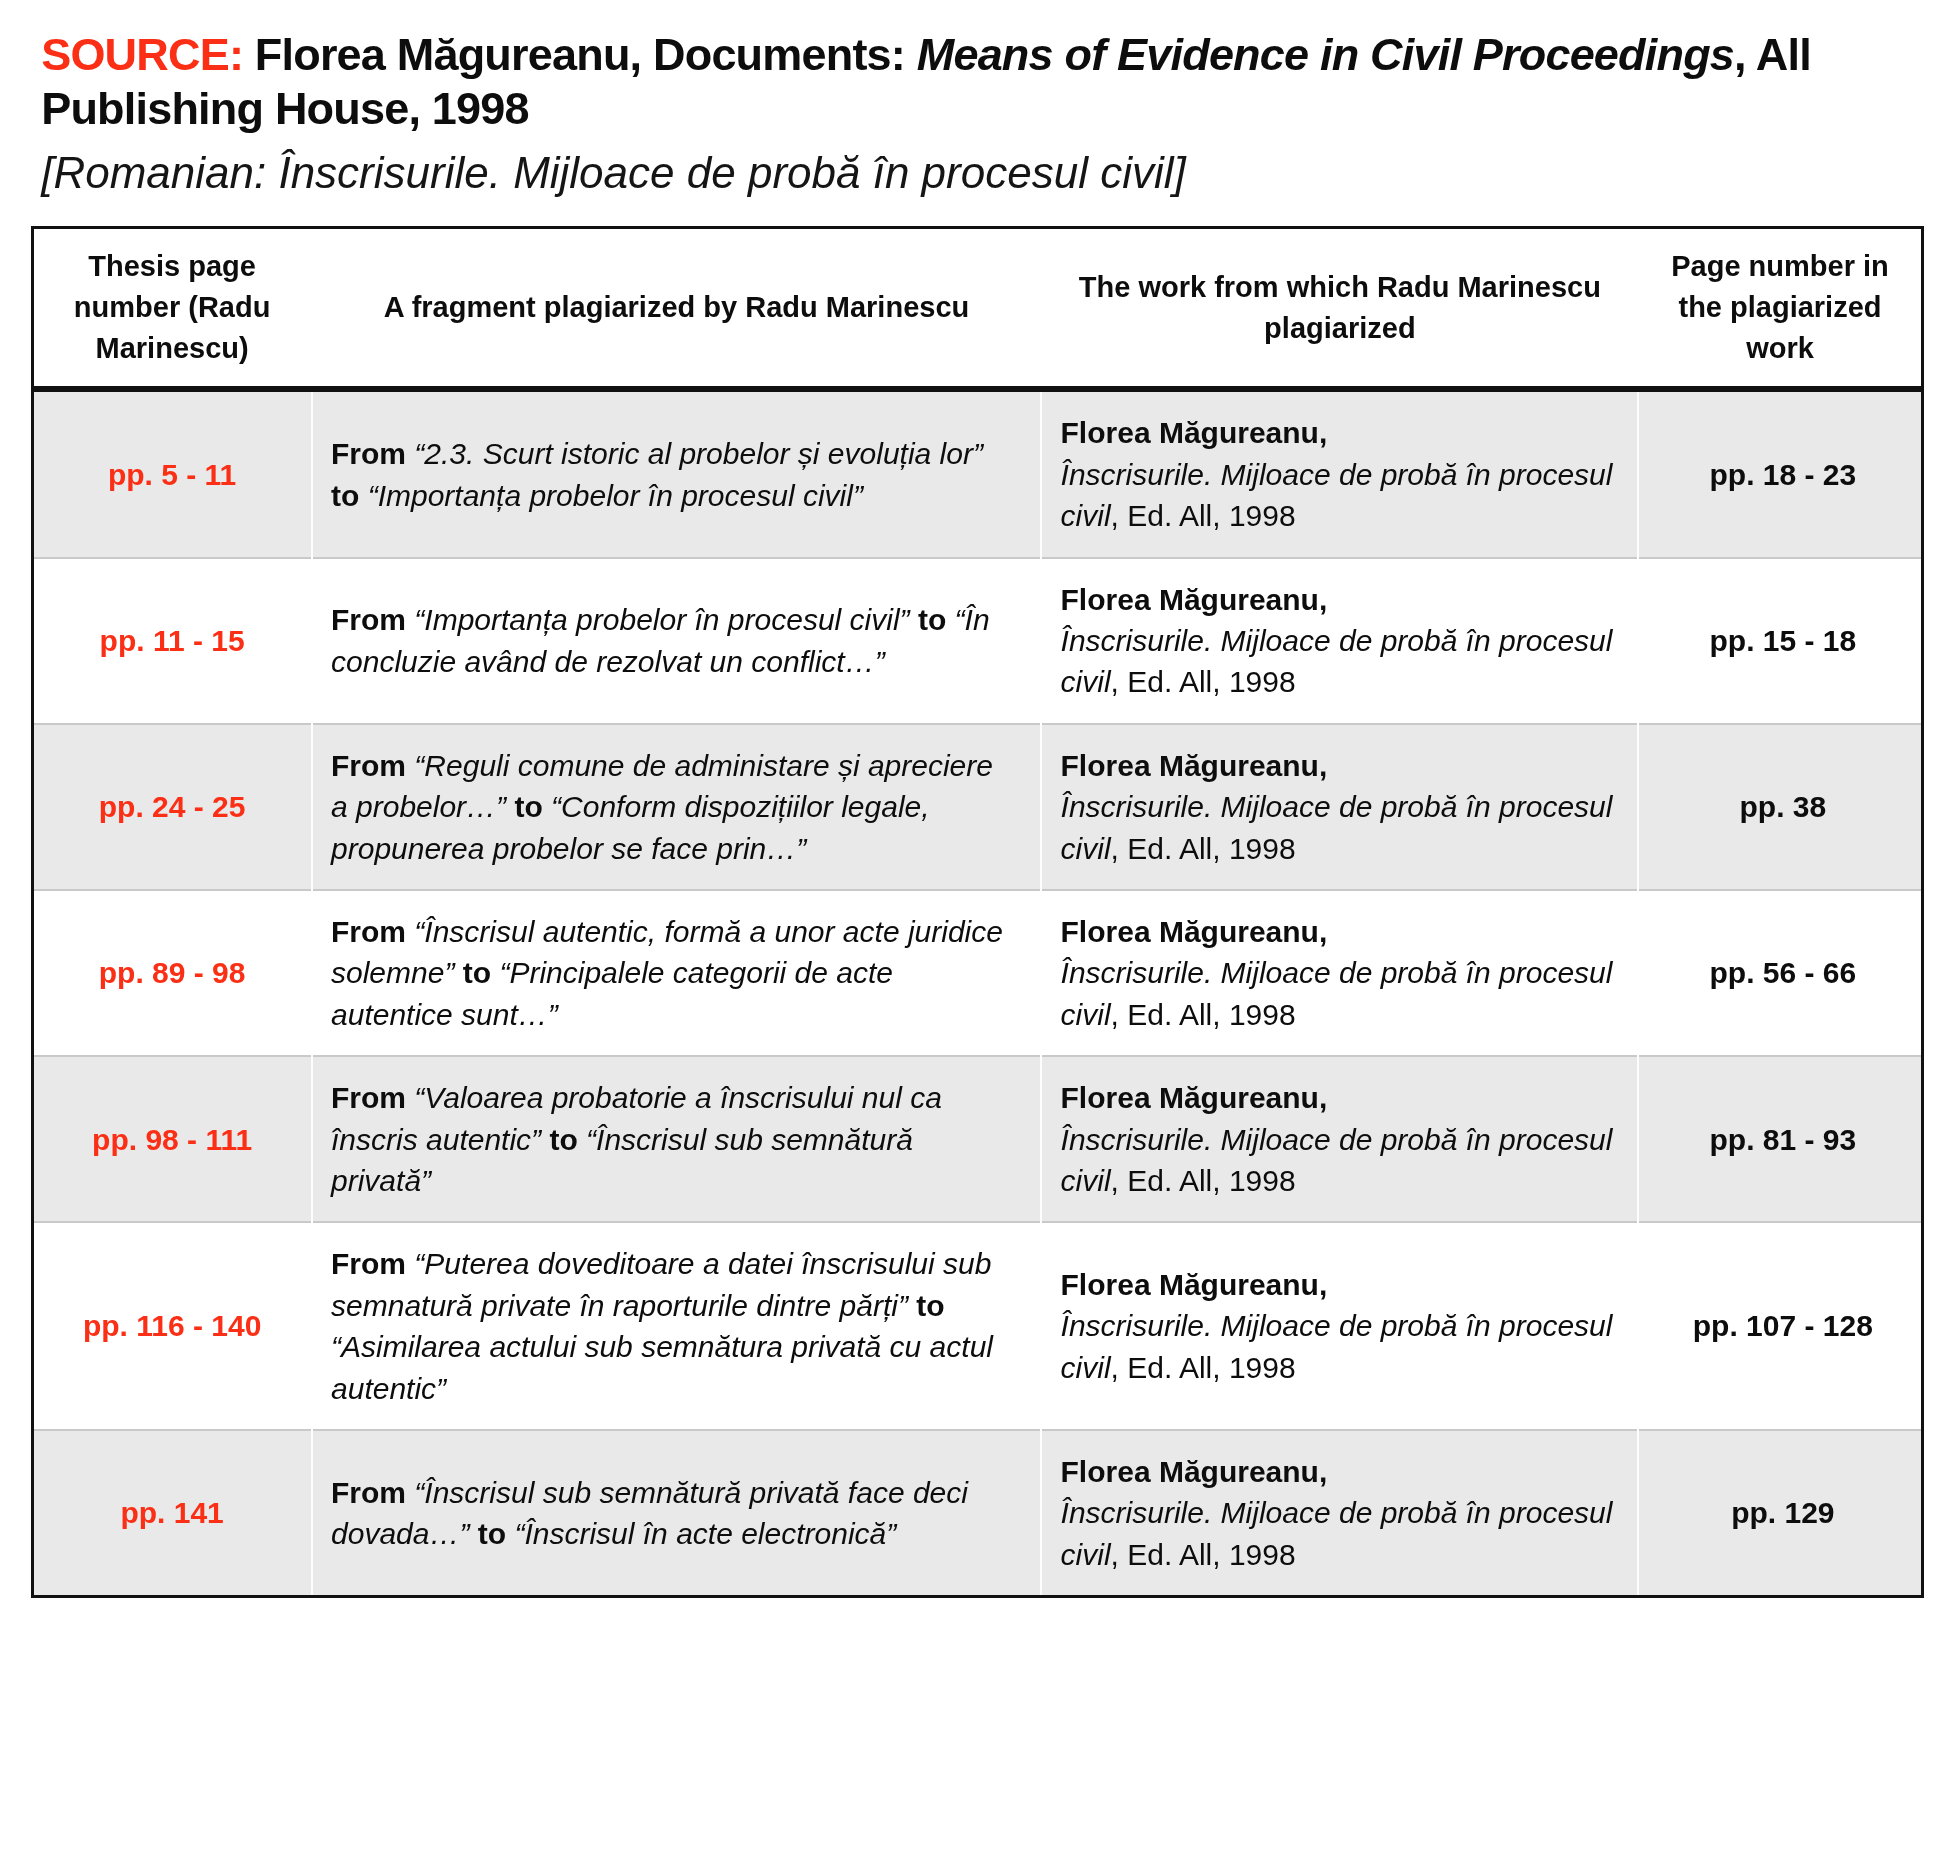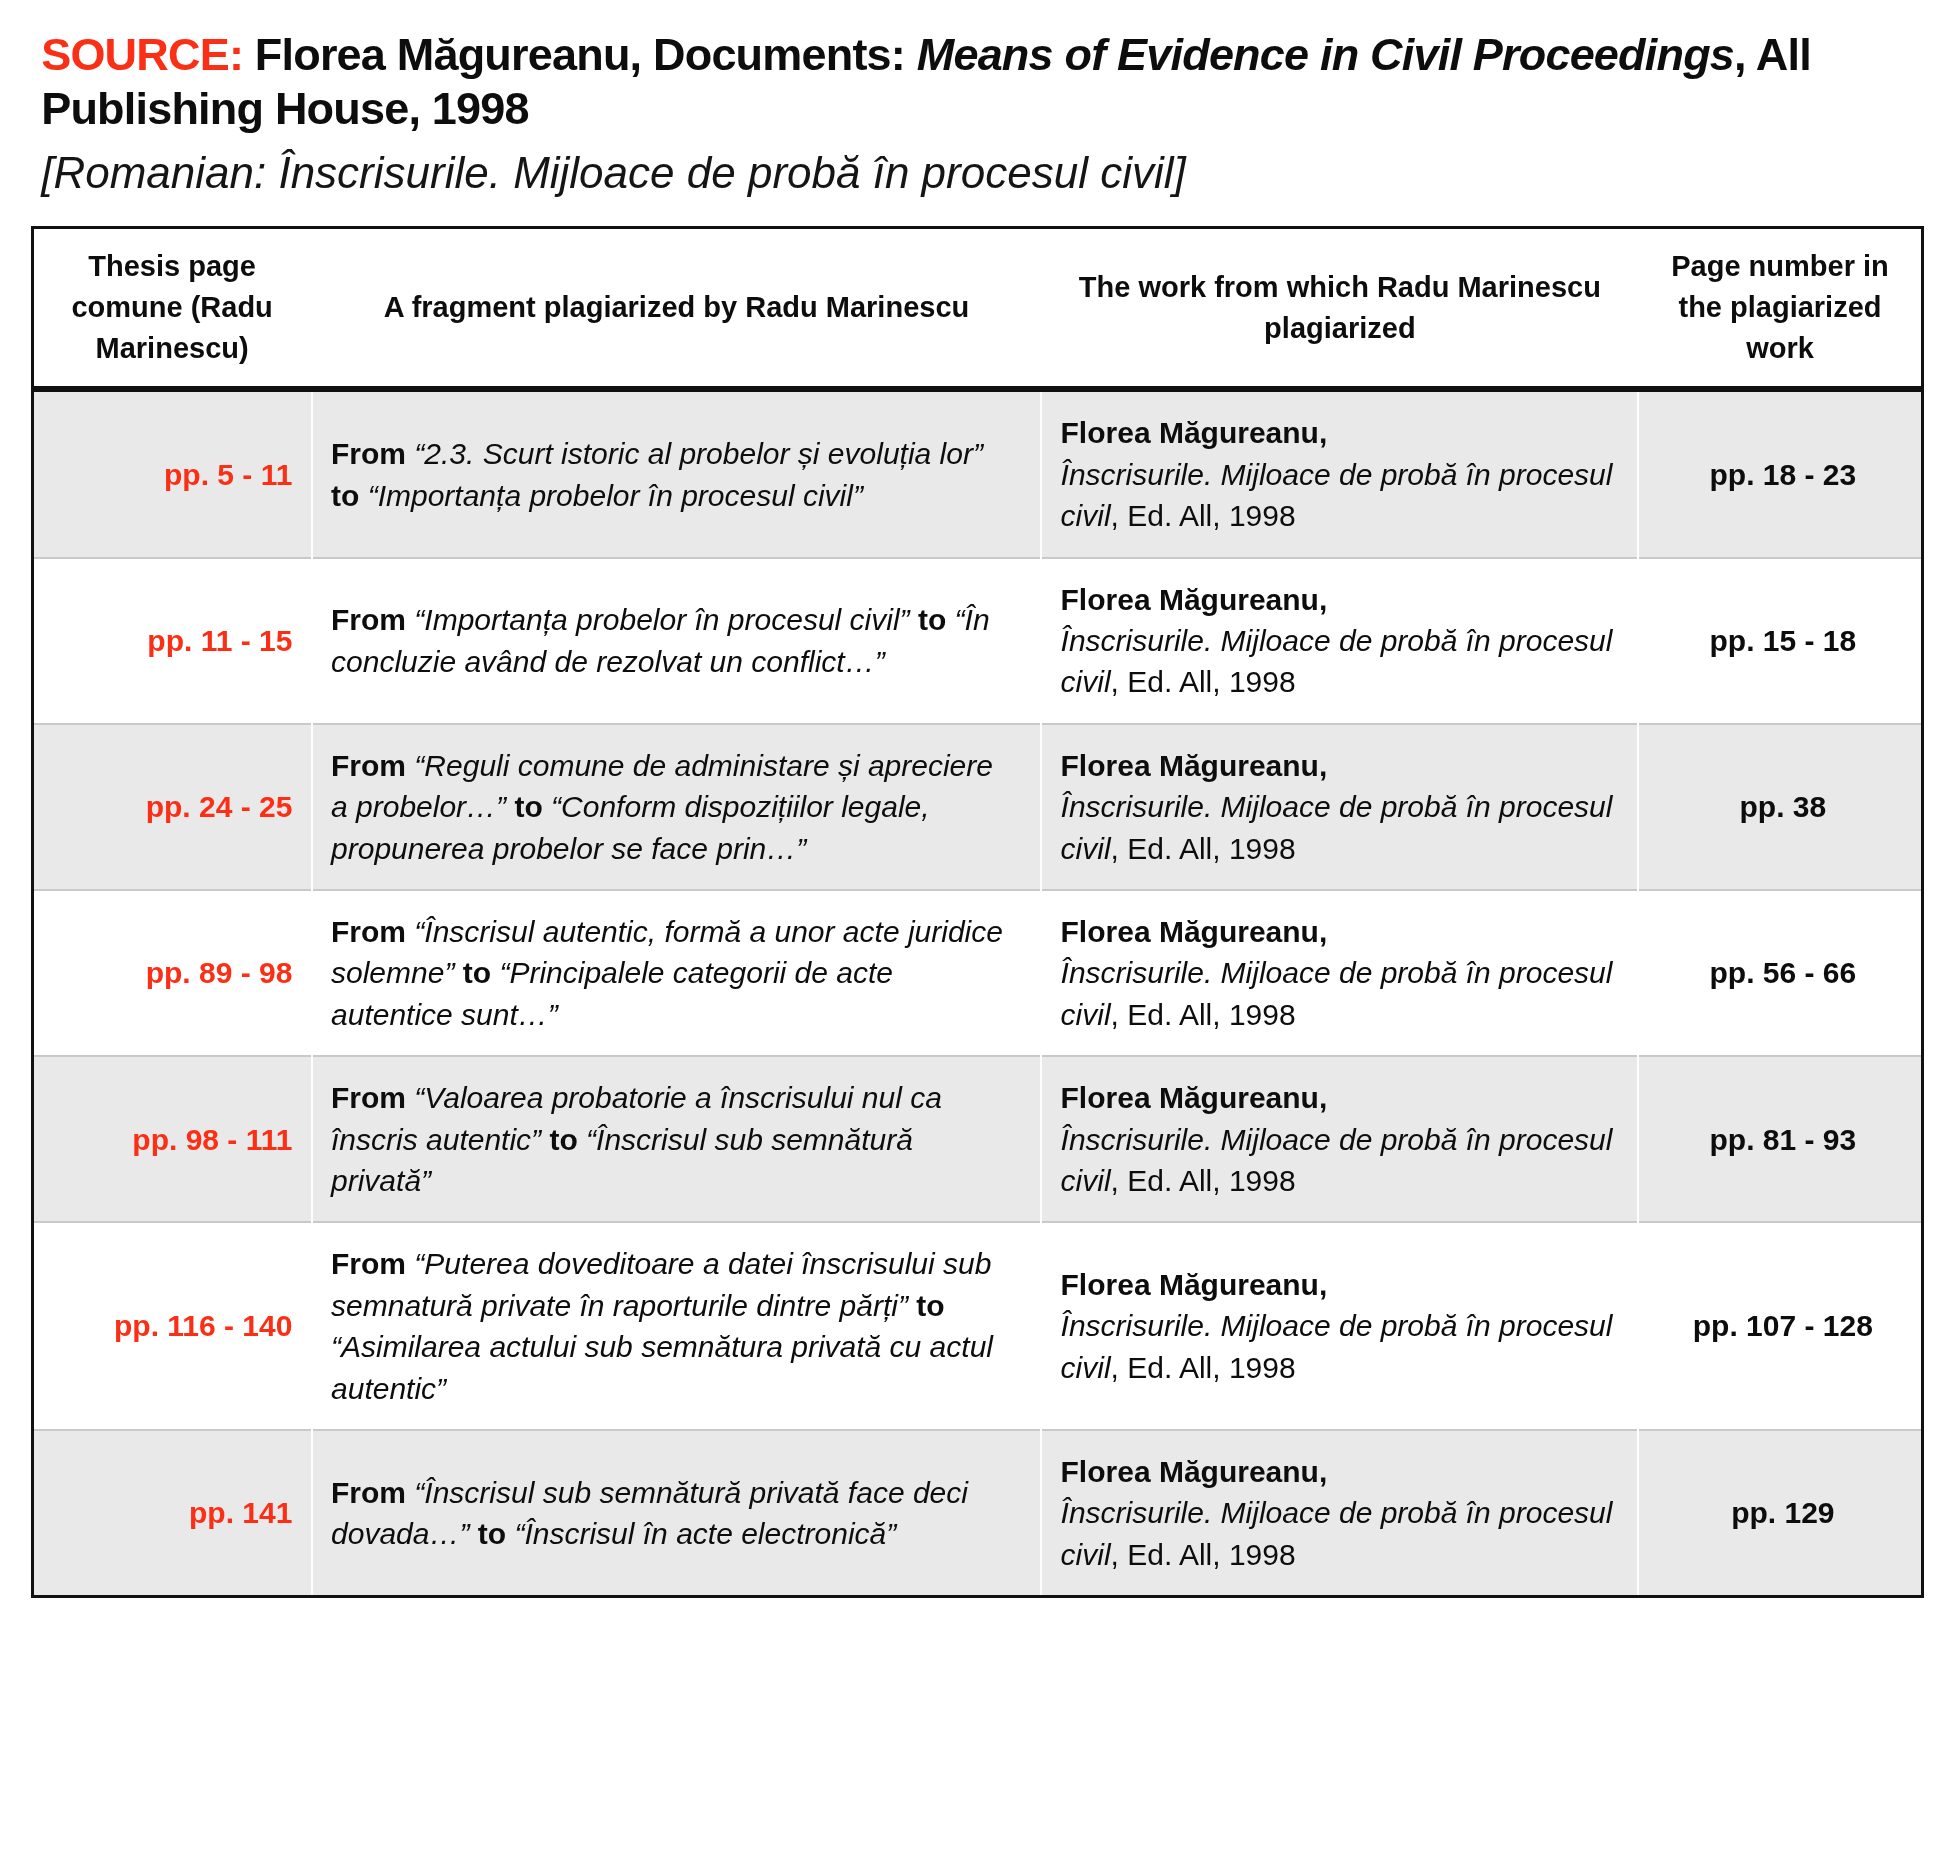--- a/index.html
+++ b/index.html
@@ -70,21 +70,21 @@
     padding:20px 18.3px;
     background:#ffffff;
   }
   tbody tr.shaded td{background:var(--shade);}
   tbody tr + tr td{border-top:2.3px solid var(--rowline);}
   tbody td + td, thead th + th{border-left:2.3px solid var(--colline);}
 
   td.pages{
     color:var(--accent);
     font-weight:800;
-    text-align:right;
+    text-align:center;
     white-space:nowrap;
   }
   td.frag{text-align:left;padding-right:30.5px;}
   td.frag b{font-weight:800;font-style:normal;}
   td.frag i{font-style:italic;margin-top:37px;}
   td.srcwork{text-align:left;padding-right:23px;}
   td.srcwork b{font-weight:800;margin-top:42px;}
   td.srcwork i{font-style:italic;}
   td.targetpages{
     font-weight:700;
@@ -104,21 +104,21 @@
 
   <table class="plag">
     <colgroup>
       <col class="c1">
         <col class="c2">
         <col class="c3">
         <col class="c4">
     </colgroup>
     <thead>
       <tr>
-        <th>Thesis page comune (Radu Marinescu)</th>
+        <th>Thesis page number (Radu Marinescu)</th>
         <th>A fragment plagiarized by Radu Marinescu</th>
         <th>The work from which Radu Marinescu plagiarized</th>
         <th>Page number in the plagiarized work</th>
       </tr>
     </thead>
     <tbody>
         <tr class="shaded">
     <td class="pages">pp. 5 - 11</td>
     <td class="frag"><b>From </b><i>“2.3. Scurt istoric al probelor și evoluția lor”</i><b> to </b><i>“Importanța probelor în procesul civil”</i></td>
     <td class="srcwork"><b>Florea Măgureanu,</b><br><i>Înscrisurile. Mijloace de probă în procesul civil</i>, Ed. All, 1998</td>

